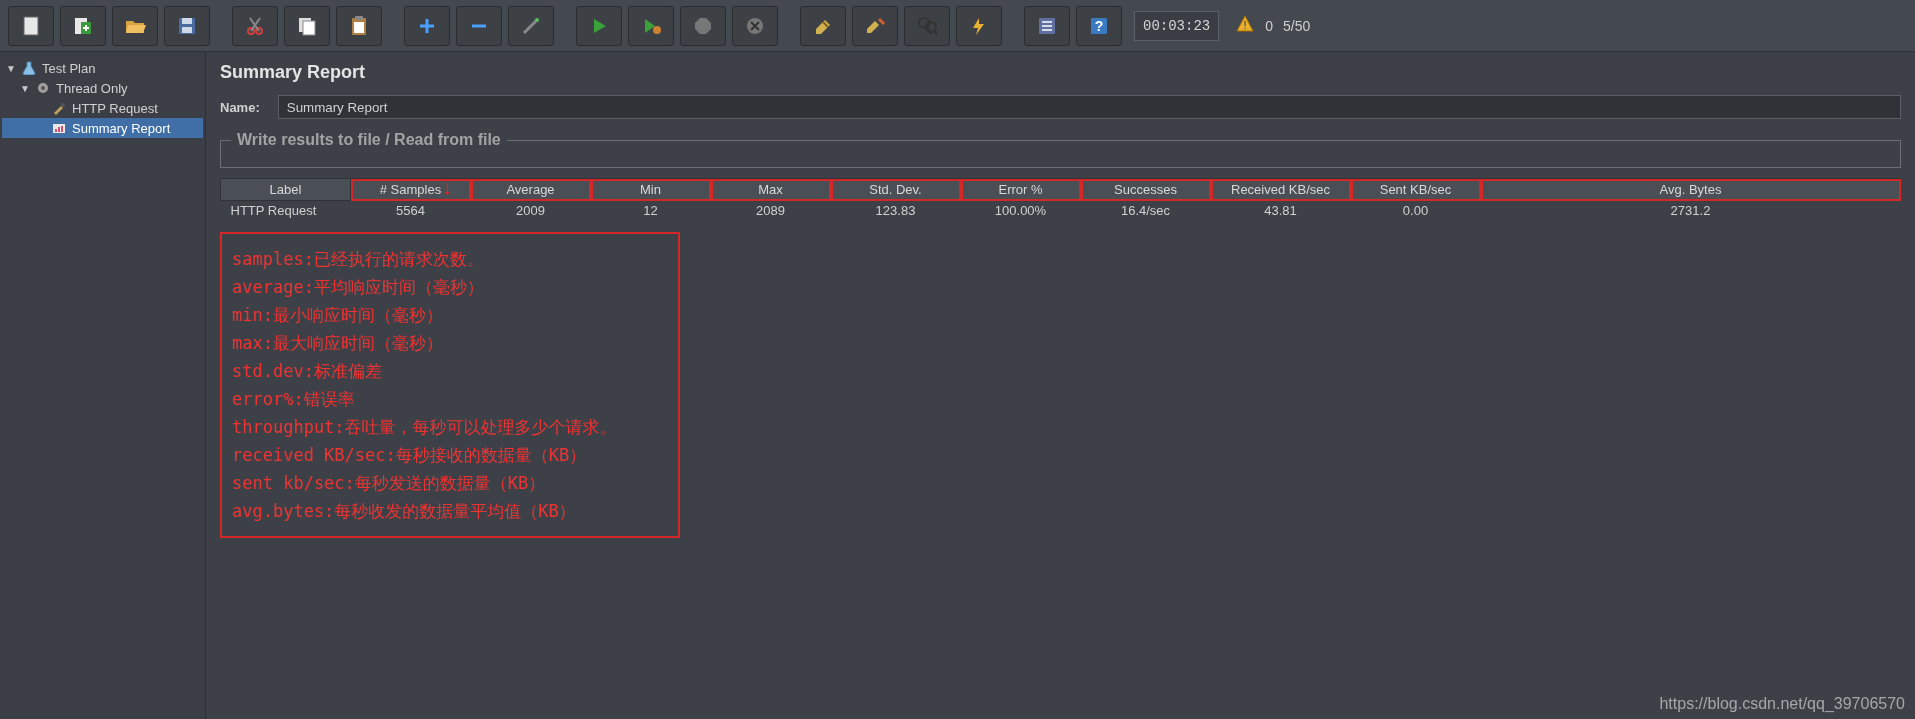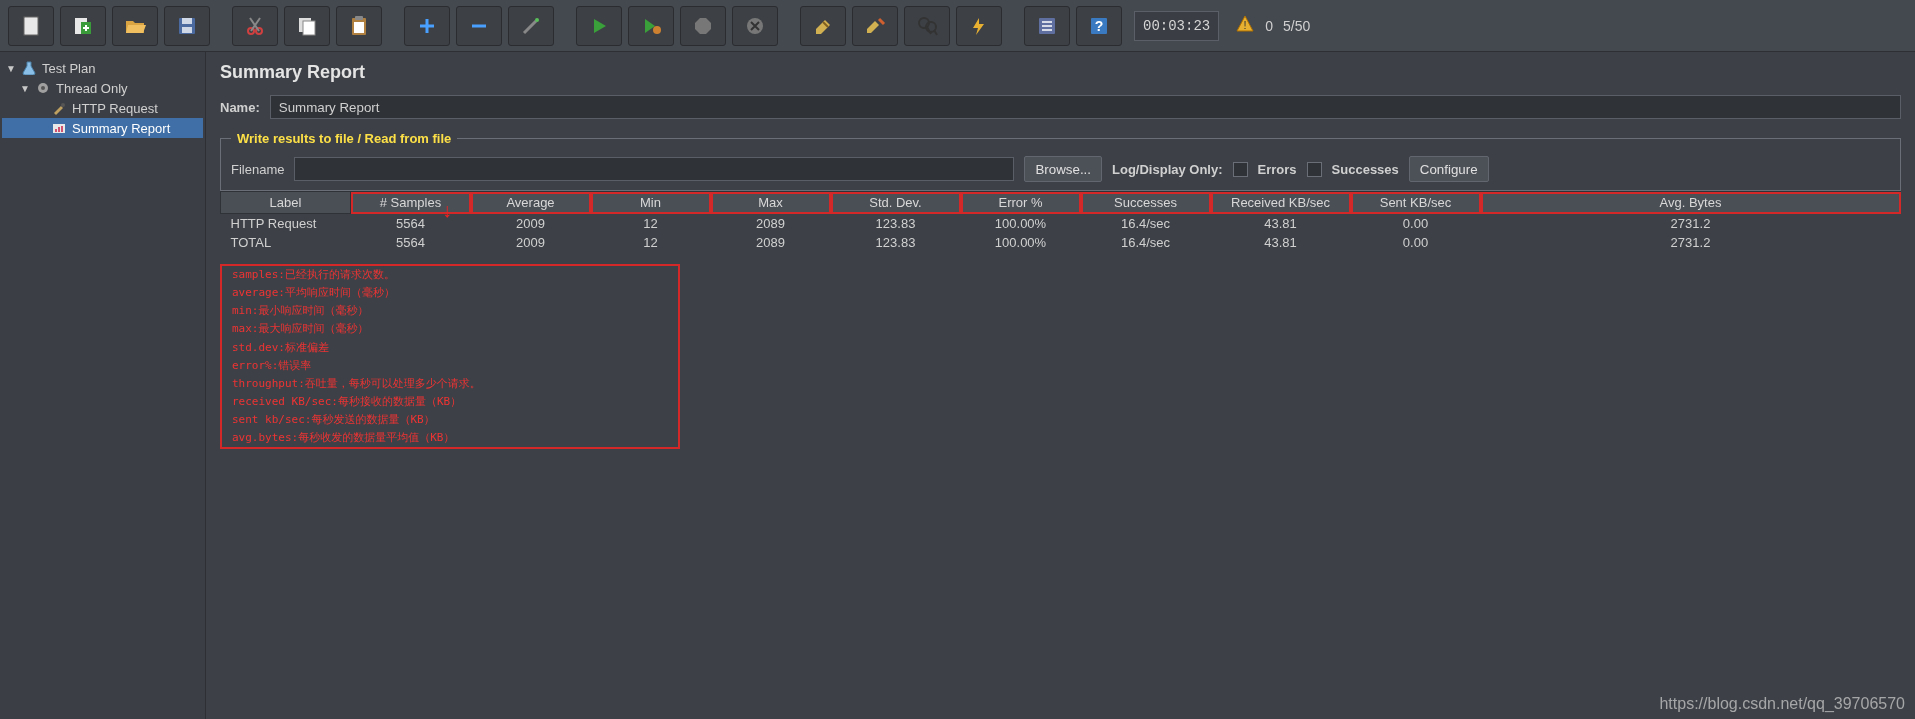--- a/index.html
+++ b/index.html
@@ -87,42 +87,42 @@
   }
   .panel h2 {
     font-size: 18px;
     font-weight: bold;
     color: #e4e4e4;
     margin-bottom: 12px;
   }
   .form-row {
     display: flex;
     align-items: center;
-    gap: 10px;
+    gap: 18px;
     margin-bottom: 8px;
   }
   .form-row label { font-weight: bold; }
   .text-input {
     flex: 1;
     background: #2f3237;
     border: 1px solid #5a5e66;
     color: #d0d0d0;
     height: 24px;
     padding: 2px 8px;
   }
   fieldset.file-fs {
     border: 1px solid #6a6e76;
     padding: 10px 10px 8px 10px;
     margin-top: 4px;
   }
   fieldset.file-fs legend {
     padding: 0 6px;
-    color: #fde047;
+    color: #a3a3a3;
     font-weight: bold;
-    font-size: 13px;
+    font-size: 16px;
   }
   .file-row {
     display: flex;
     align-items: center;
     gap: 10px;
   }
   .file-row .text-input { flex: 1; max-width: 720px; }
   .btn {
     background: #4c5057;
     border: 1px solid #62666e;
@@ -135,20 +135,21 @@
   .chk {
     width: 15px; height: 15px;
     background: #2f3237;
     border: 1px solid #6a6e76;
     display:inline-block;
   }
   
   table.report {
     width: 100%;
     border-collapse: collapse;
+    margin-top: 10px;
     font-size: 13px;
   }
   table.report th {
     background: #4a4e55;
     color: #d8d8d8;
     border: 1px solid #2f3237;
     padding: 3px 8px;
     font-weight: normal;
     text-align: center;
     position: relative;
@@ -168,24 +169,24 @@
     color: #e22;
     font-size: 20px;
     font-weight: bold;
     pointer-events:none;
   }
   
   .anno-box {
     margin-top: 12px;
     width: 460px;
     border: 2px solid #d42828;
-    padding: 0 10px;
+    padding: 11px 10px;
     color: #e33;
     font-family: "SimSun","Microsoft YaHei", monospace;
-    font-size: 11px;
+    font-size: 17px;
     line-height: 1.65;
     white-space: pre;
   }
   .watermark {
     position: absolute;
     right: 10px;
     bottom: 6px;
     color: #b8b8b8;
     font-size: 16px;
     opacity: 0.85;
@@ -381,31 +382,20 @@
   <div class="panel">
     <h2>Summary Report</h2>
 
     <div class="form-row">
       <label>Name:</label>
       <input class="text-input" value="Summary Report" style="">
     </div>
 
     <fieldset class="file-fs">
       <legend>Write results to file / Read from file</legend>
-      <div class="file-row">
-        <label>Filename</label>
-        <input class="text-input" value="" style="">
-        <button class="btn">Browse...</button>
-        <span style="font-weight:bold">Log/Display Only:</span>
-        <span class="chk"></span>
-        <span style="font-weight:bold">Errors</span>
-        <span class="chk"></span>
-        <span style="font-weight:bold">Successes</span>
-        <button class="btn">Configure</button>
-      </div>
     </fieldset>
 
     <div class="tbl-wrap">
     <table class="report">
       <thead>
         <tr>
           <th style="width:130px">Label</th>
           <th class="hl" style="width:120px"># Samples</th>
           <th class="hl" style="width:120px">Average</th>
           <th class="hl" style="width:120px">Min</th>
@@ -425,33 +415,20 @@
               <td>2009</td>
               <td>12</td>
               <td>2089</td>
               <td>123.83</td>
               <td>100.00%</td>
               <td>16.4/sec</td>
               <td>43.81</td>
               <td>0.00</td>
               <td>2731.2</td>
             </tr>
-            <tr>
-              <td>TOTAL</td>
-              <td>5564</td>
-              <td>2009</td>
-              <td>12</td>
-              <td>2089</td>
-              <td>123.83</td>
-              <td>100.00%</td>
-              <td>16.4/sec</td>
-              <td>43.81</td>
-              <td>0.00</td>
-              <td>2731.2</td>
-            </tr>
           </tbody>
     </table>
     <span class="red-arrow">↓</span>
     </div>
 
     <div class="anno-box" id="anno">samples:已经执行的请求次数。
 average:平均响应时间（毫秒）
 min:最小响应时间（毫秒）
 max:最大响应时间（毫秒）
 std.dev:标准偏差

